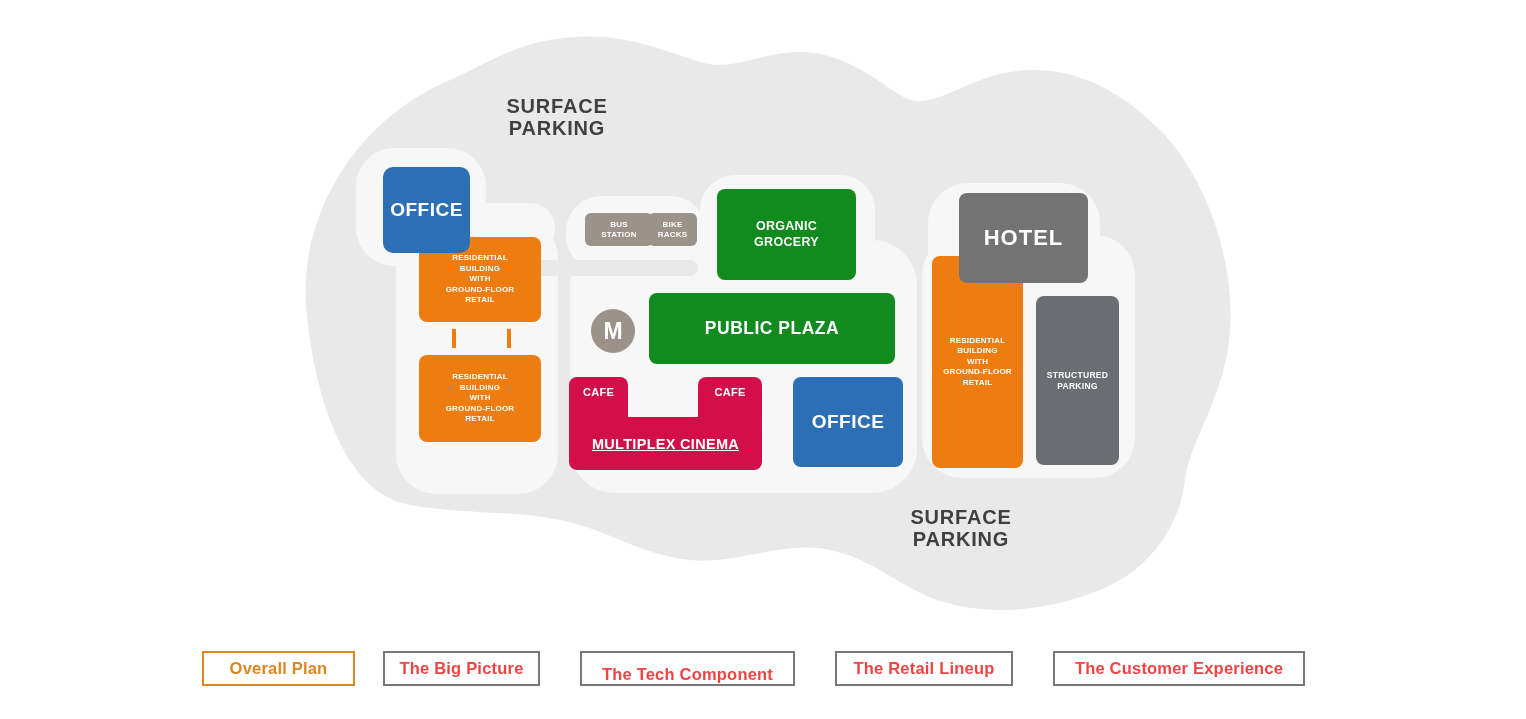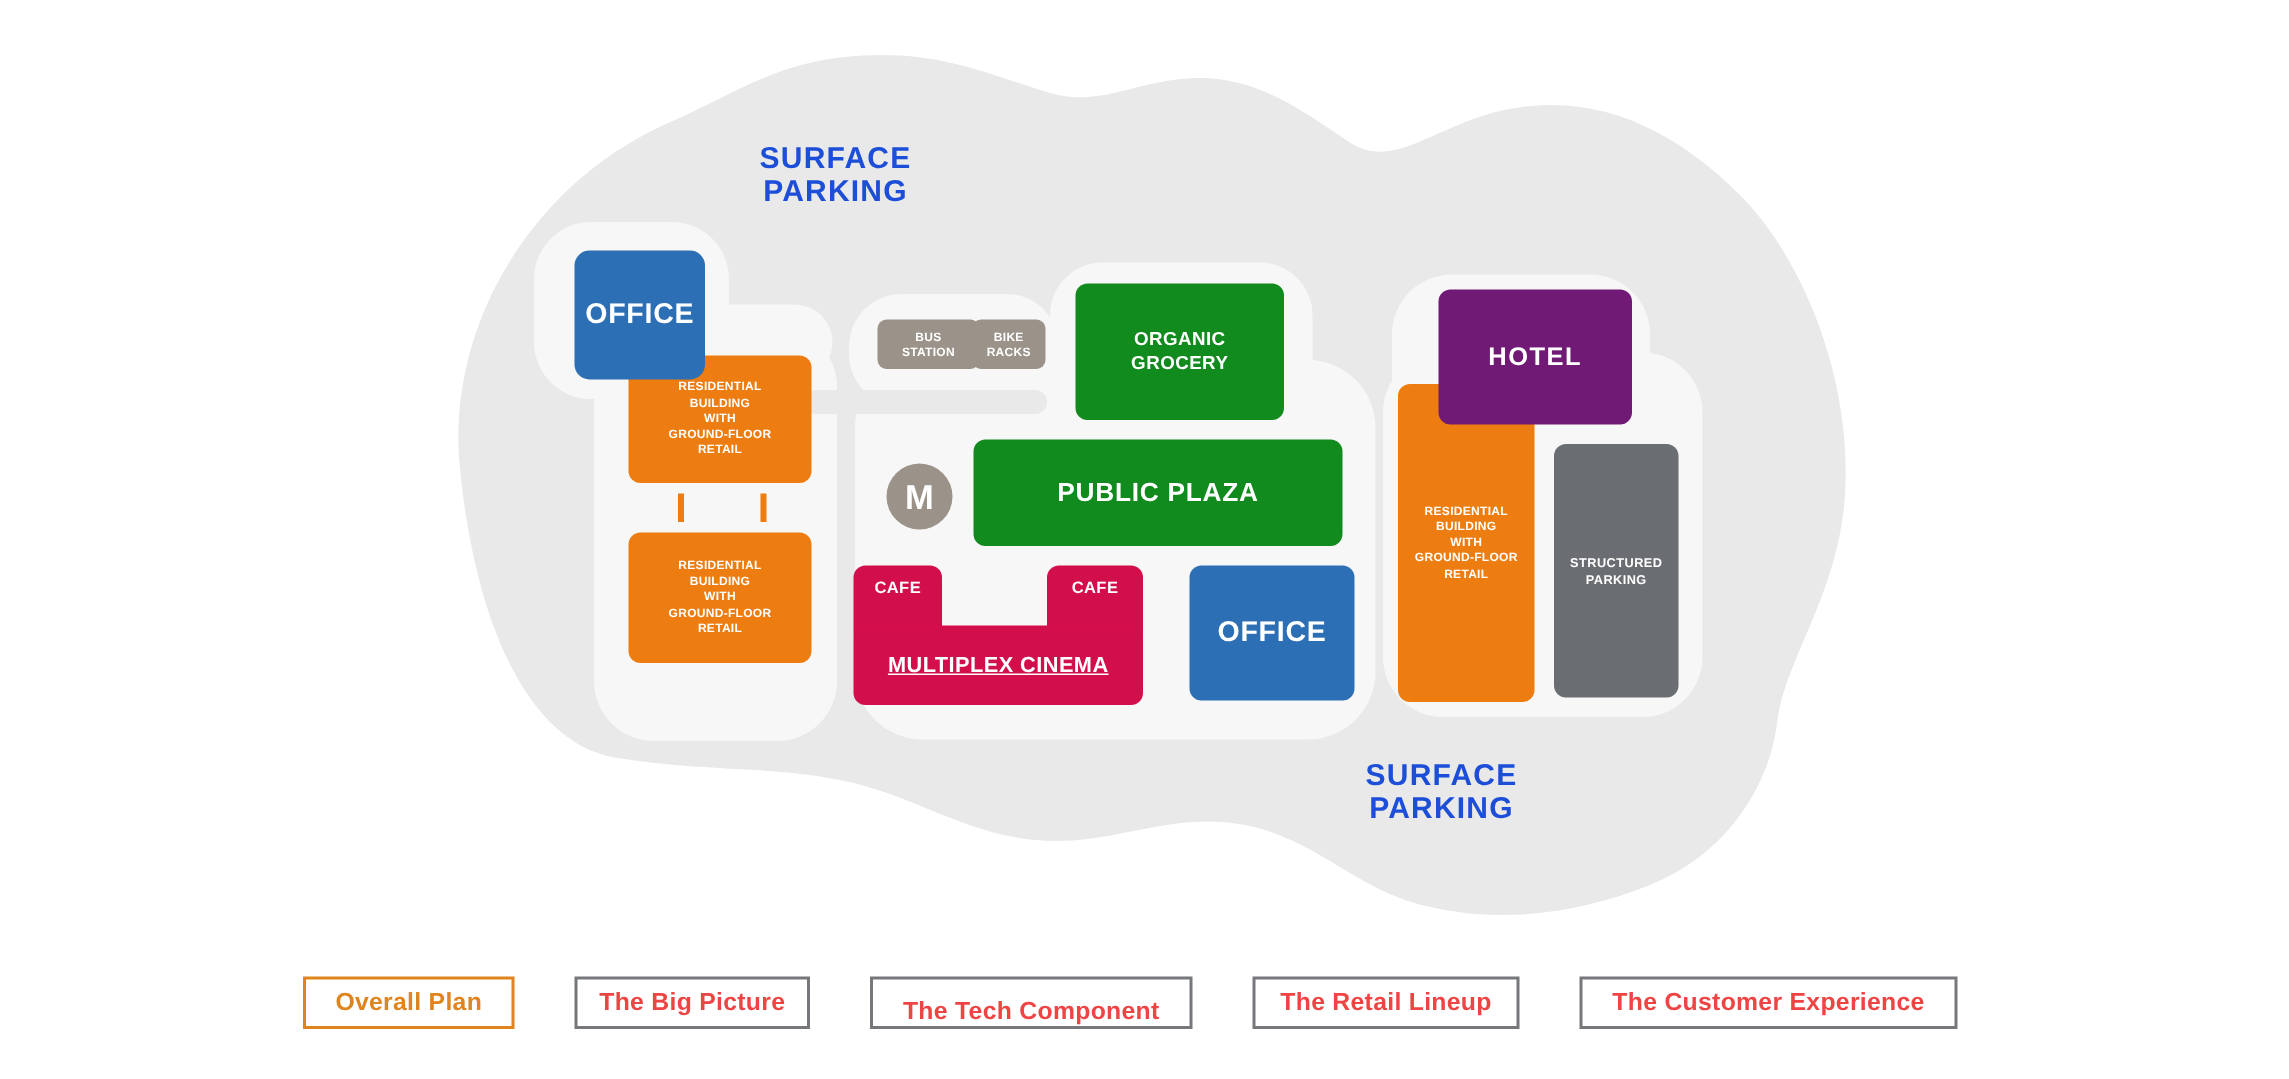--- a/index.html
+++ b/index.html
@@ -3,21 +3,21 @@
 <meta charset="utf-8">
 <style>
   html,body { margin:0; padding:0; background:#ffffff; }
   body { font-family:"Liberation Sans", sans-serif; }
   .canvas { position:relative; width:1526px; height:719px; background:#ffffff; overflow:hidden; }
   svg.site { position:absolute; left:0; top:0; }
 
   
   .map-label {
     position:absolute; transform:translateX(-50%);
-    color:#1d4ed8; font-weight:bold; font-size:20px; line-height:21.5px;
+    color:#404040; font-weight:bold; font-size:20px; line-height:21.5px;
     letter-spacing:0.8px; text-align:center; white-space:pre-line;
   }
   .sp-top { left:557px; top:96px; }
   .sp-bottom { left:961px; top:507px; }
 
   
   .bld {
     position:absolute; box-sizing:border-box;
     display:flex; align-items:center; justify-content:center;
     text-align:center; color:#ffffff; font-weight:bold;
@@ -46,33 +46,33 @@
   .wing-left    { left:0; width:59px; }
   .wing-right   { left:129px; width:64px; }
   .cafe-label   { position:absolute; top:9px; width:100%; text-align:center; font-size:11px; font-weight:bold; color:#fff; letter-spacing:0.3px; }
   .cinema .base { position:absolute; left:0; top:40px; width:193px; height:53px; background:#D30F4B; border-radius:8px;
                   display:flex; align-items:center; justify-content:center; }
   .multiplex-label { color:#fff; font-weight:bold; font-size:14.5px; letter-spacing:0.3px;text-decoration:underline; }
 
   .office-center{ left:793px; top:377px; width:110px; height:90px; background:#2D6FB4; border-radius:8px; font-size:19px; letter-spacing:0.5px; }
 
   .res-right    { left:932px; top:256px; width:91px; height:212px; z-index:1; }
-  .hotel        { left:959px; top:193px; width:129px; height:90px; background:#701a75; border-radius:8px; font-size:17px; letter-spacing:1px; z-index:2; }
+  .hotel        { left:959px; top:193px; width:129px; height:90px; background:#737373; border-radius:8px; font-size:22px; letter-spacing:1px; z-index:2; }
   .struct       { left:1036px; top:296px; width:83px; height:169px; background:#6A6D71; border-radius:8px; font-size:8.5px; line-height:10.5px; letter-spacing:0.3px; }
 
   
   .tab {
     position:absolute; top:651px; height:35px; box-sizing:border-box;
     background:#ffffff; border:2px solid #77787B; color:#ef4444;
     font-family:"Liberation Sans", sans-serif;
     font-size:16.5px; font-weight:600; letter-spacing:0.2px;
     display:flex; align-items:center; justify-content:center; cursor:pointer;
   }
   .tab.active { border-color:#E0841E; color:#E0841E; }
-  .tab1 { left:202px;  width:141px; }
+  .tab1 { left:202px;  width:153px; }
   .tab2 { left:383px;  width:157px; }
   .tab3 { left:580px;  width:215px;align-items:flex-end; }
   .tab4 { left:835px;  width:178px; }
   .tab5 { left:1053px; width:252px; }
 </style>
 </head>
 <body>
 
 <div class="canvas">
 

